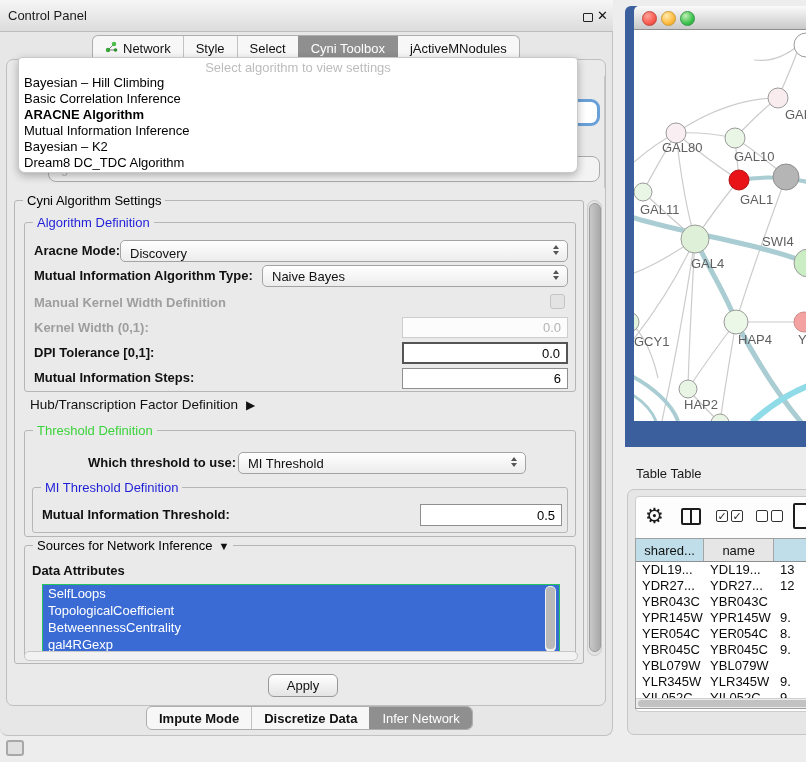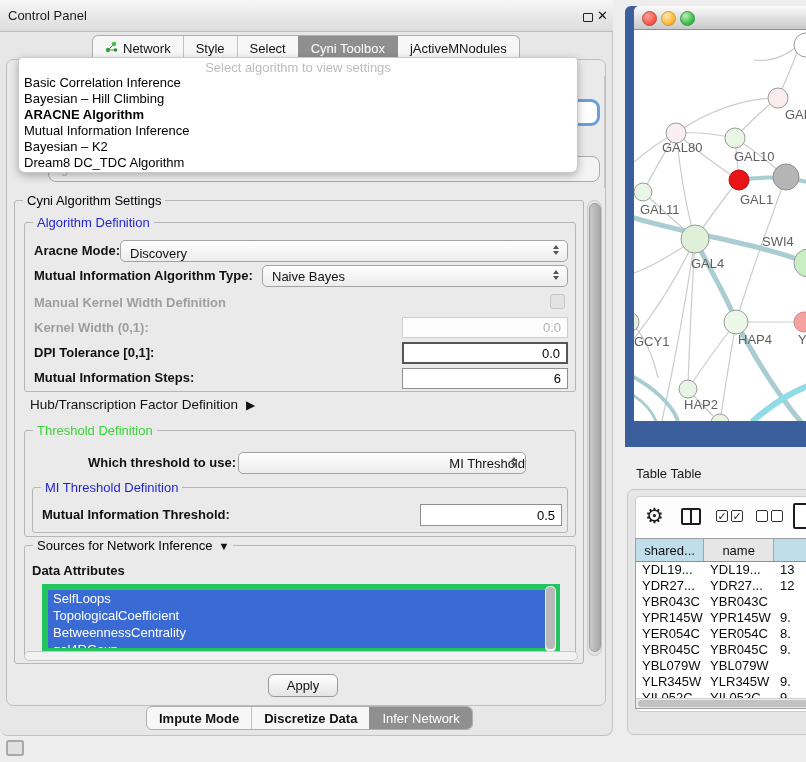--- a/index.html
+++ b/index.html
@@ -72,21 +72,21 @@
   .field.off{border:1px solid #cecece;color:#b3b3b3;background:#fcfcfc;}
 
   #manual-kernel-check{left:550px;top:294px;width:15px;height:15px;background:#e3e3e3;
     border:1px solid #c4c4c4;border-radius:3px;}
 
   .hub-tri{display:inline-block;margin-left:8px;color:#111;font-size:12px;}
   .src-tri{display:inline-block;margin-left:6px;color:#111;font-size:11px;}
 
   
   #attr-list{left:42px;top:584px;width:518px;height:70px;background:#fff;
-    border:6px solid #22c55e;overflow:hidden;}
+    border:1px solid #22c55e;overflow:hidden;}
   .attr-item{height:17px;line-height:17px;font-size:13px;padding-left:5px;color:#fff;}
   .attr-item.sel{background:#3a6bd5;}
   #attr-scroll-track{left:545px;top:586px;width:11px;height:66px;background:#efefef;border-radius:5px;}
   #attr-scroll-thumb{left:546px;top:587px;width:9px;height:62px;background:#b9b9b9;border-radius:4px;}
 
   
   #v-scroll-track{left:587px;top:200px;width:15px;height:456px;background:#e3e3e3;
     border:1px solid #cacaca;border-radius:8px;}
   #v-scroll-thumb{left:589px;top:203px;width:12px;height:449px;
     background:linear-gradient(90deg,#c9c9c9,#a9a9a9);border:1px solid #9d9d9d;border-radius:6px;}
@@ -181,22 +181,22 @@
 
     <div class="abs" id="cp-inner"></div>
 
     <div class="abs" id="focus-combo-frag"></div>
     <div class="abs" id="groupbox-frag"></div>
     <div class="abs" id="bg-combo">gal-filtered sif default node</div>
 
     <div class="abs" id="algo-overlay">
       <div id="algo-placeholder">Select algorithm to view settings</div>
       <div id="algo-items">
+          <div class="algo-item">Bayesian – Hill Climbing</div>
           <div class="algo-item">Basic Correlation Inference</div>
-          <div class="algo-item">Bayesian – Hill Climbing</div>
           <div class="algo-item bold">ARACNE Algorithm</div>
           <div class="algo-item">Mutual Information Inference</div>
           <div class="algo-item">Bayesian – K2</div>
           <div class="algo-item">Dream8 DC_TDC Algorithm</div>
         </div>
     </div>
 
     <div class="abs grp" style="left:14px;top:200px;width:570px;height:464px;">
       <span class="grp-title">Cyni Algorithm Settings</span>
     </div>
@@ -237,21 +237,21 @@
 
     <div class="lbl plain" style="left:30px;top:397px;font-size:13.5px;">
       <span>Hub/Transcription Factor Definition</span><span class="hub-tri">▶</span>
     </div>
 
     <div class="abs grp" style="left:24px;top:430px;width:552px;height:107px;">
       <span class="grp-title green">Threshold Definition</span>
     </div>
 
     <div class="lbl" style="left:88px;top:455px;">Which threshold to use:</div>
-    <div class="combo" style="left:238px;top:452px;width:288px;justify-content:flex-end;">
+    <div class="combo" style="left:238px;top:452px;width:288px;">
       <span>MI Threshold</span>
       <span class="arrows">
           <span class="tri-up"></span>
           <span class="tri-down"></span>
         </span>
     </div>
 
     <div class="abs grp" style="left:32px;top:487px;width:536px;height:46px;">
       <span class="grp-title blue">MI Threshold Definition</span>
     </div>

